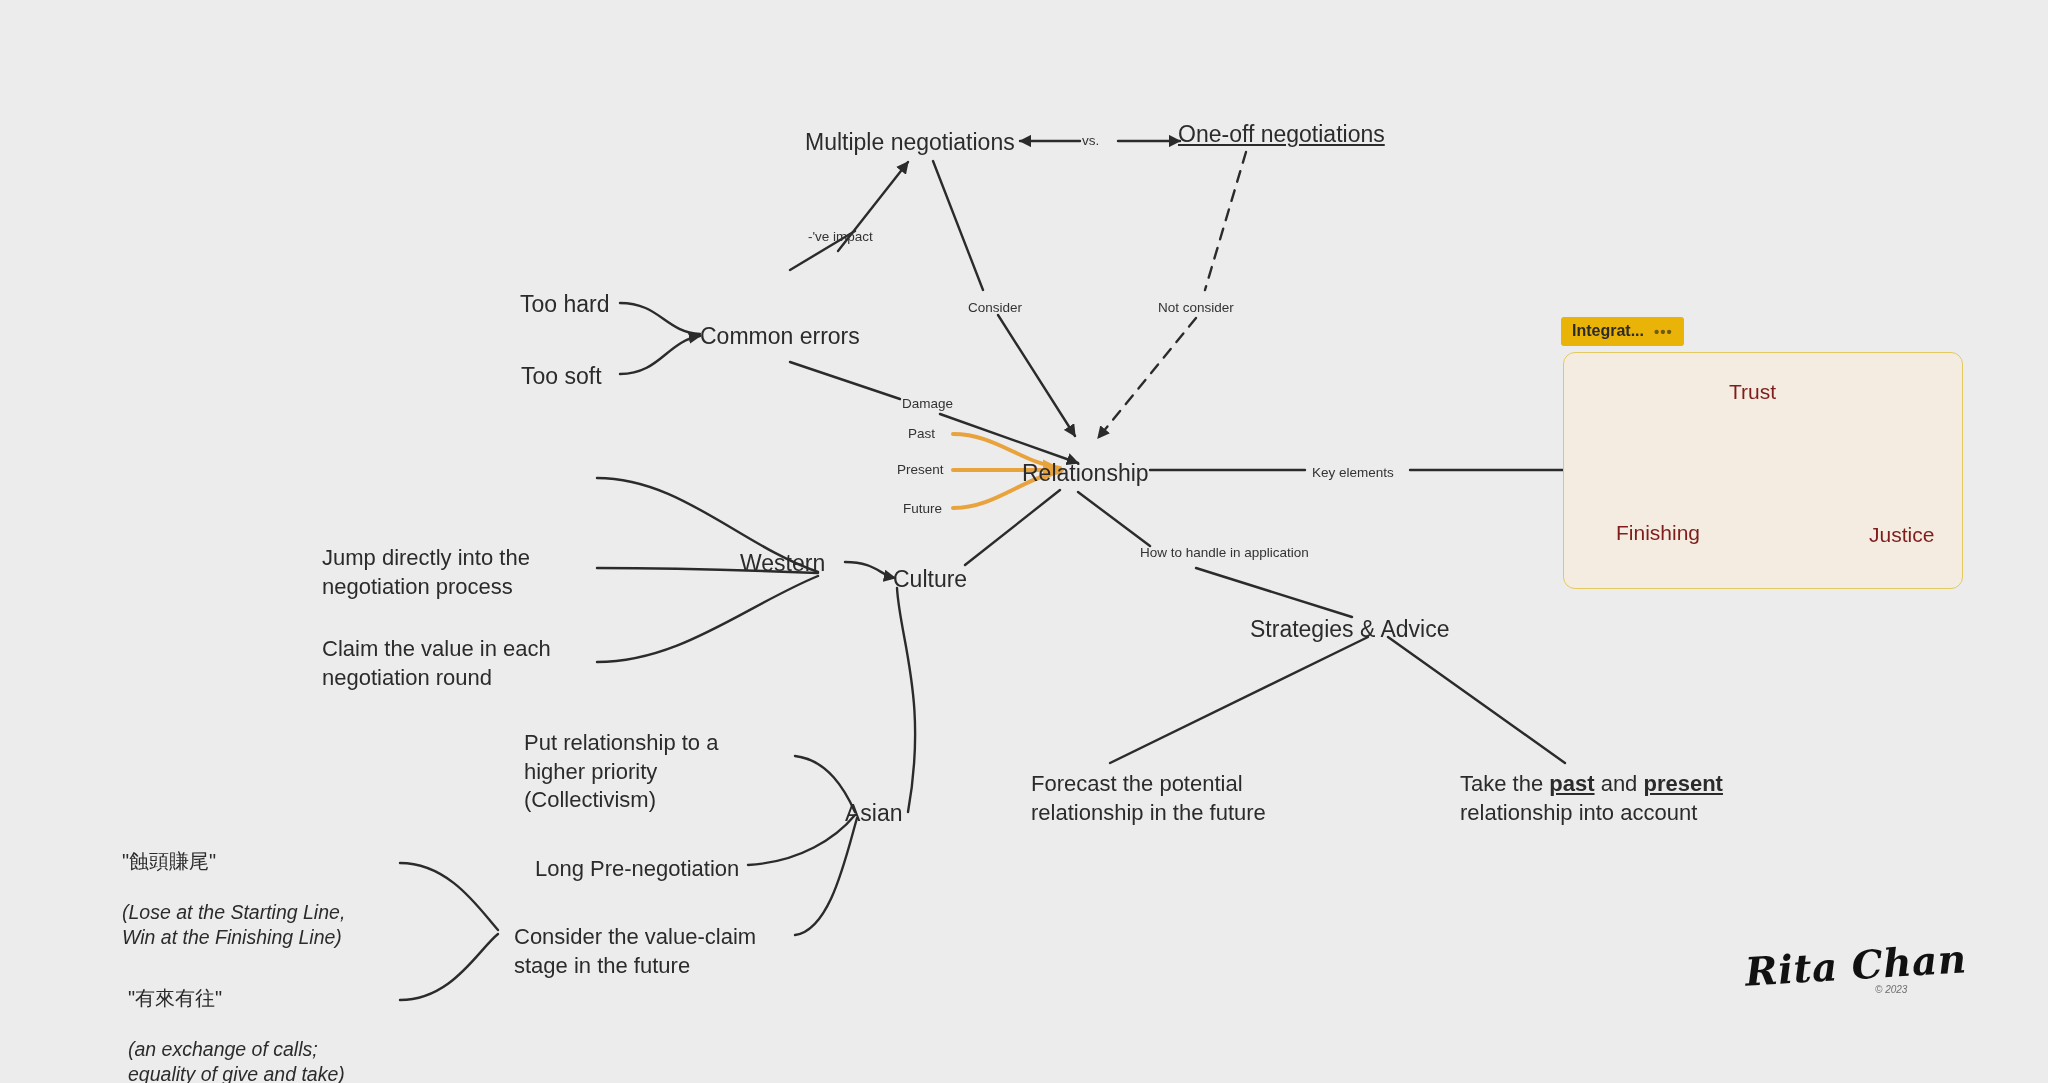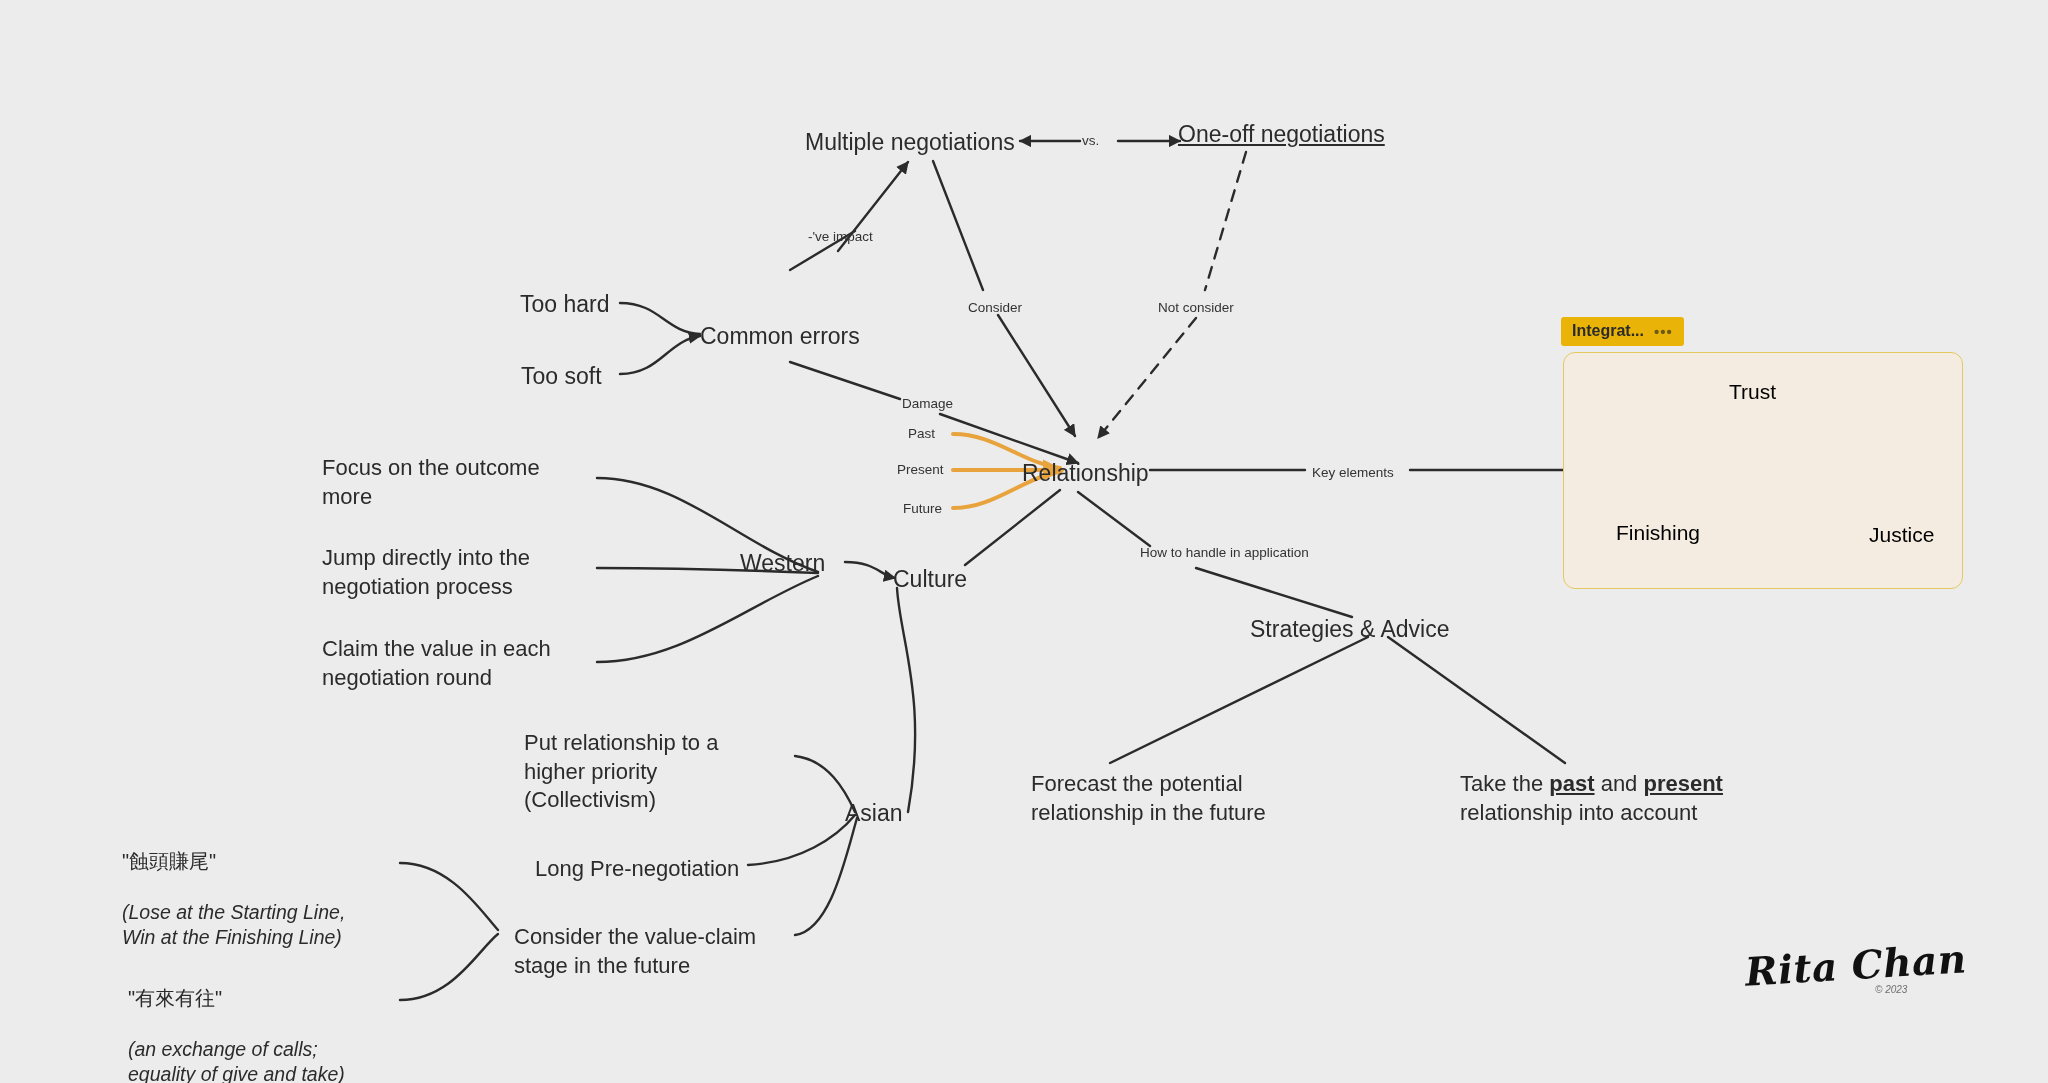--- a/index.html
+++ b/index.html
@@ -44,21 +44,21 @@
     position: absolute;
     left: 1561px; top: 317px;
     display: flex; align-items: center; gap: 10px;
     background: #eab308;
     border-radius: 3px;
     padding: 5px 11px 6px 11px;
     font-size: 16px; font-weight: bold;
     color: #2b2b2b;
   }
   #card-badge .dots { letter-spacing: 1px; font-size: 15px; color:#6d5a14; line-height: 1; }
-  .card-node { position: absolute; font-size: 21px; color: #000000; }
+  .card-node { position: absolute; font-size: 21px; color: #7f1d1d; }
 
   
   #sig {
     position: absolute; left: 1745px; top: 942px;
     font-family: "DejaVu Serif", serif;
     font-style: italic; font-weight: bold;
     font-size: 39px; color: #111;
     letter-spacing: 0.5px;
     transform: rotate(-3.5deg);
   }
@@ -172,22 +172,20 @@
   <div class="node n-sm" style="left:1140px; top:544px;">How to handle in application</div>
 
   <div class="node n-lg" style="left:893px; top:565px;">Culture</div>
 
   <div class="node n-lg" style="left:740px; top:549px;">Western</div>
 
   <div class="node n-lg" style="left:845px; top:799px;">Asian</div>
 
   <div class="node n-lg" style="left:1250px; top:615px;">Strategies &amp; Advice</div>
 
-  <div class="node n-md" style="left:322px; top:454px;">Focus on the outcome
-more</div>
 
   <div class="node n-md" style="left:322px; top:544px;">Jump directly into the
 negotiation process</div>
 
   <div class="node n-md" style="left:524px; top:729px;">Put relationship to a
 higher priority
 (Collectivism)</div>
 
   <div class="node n-md" style="left:322px; top:635px;">Claim the value in each
 negotiation round</div>

